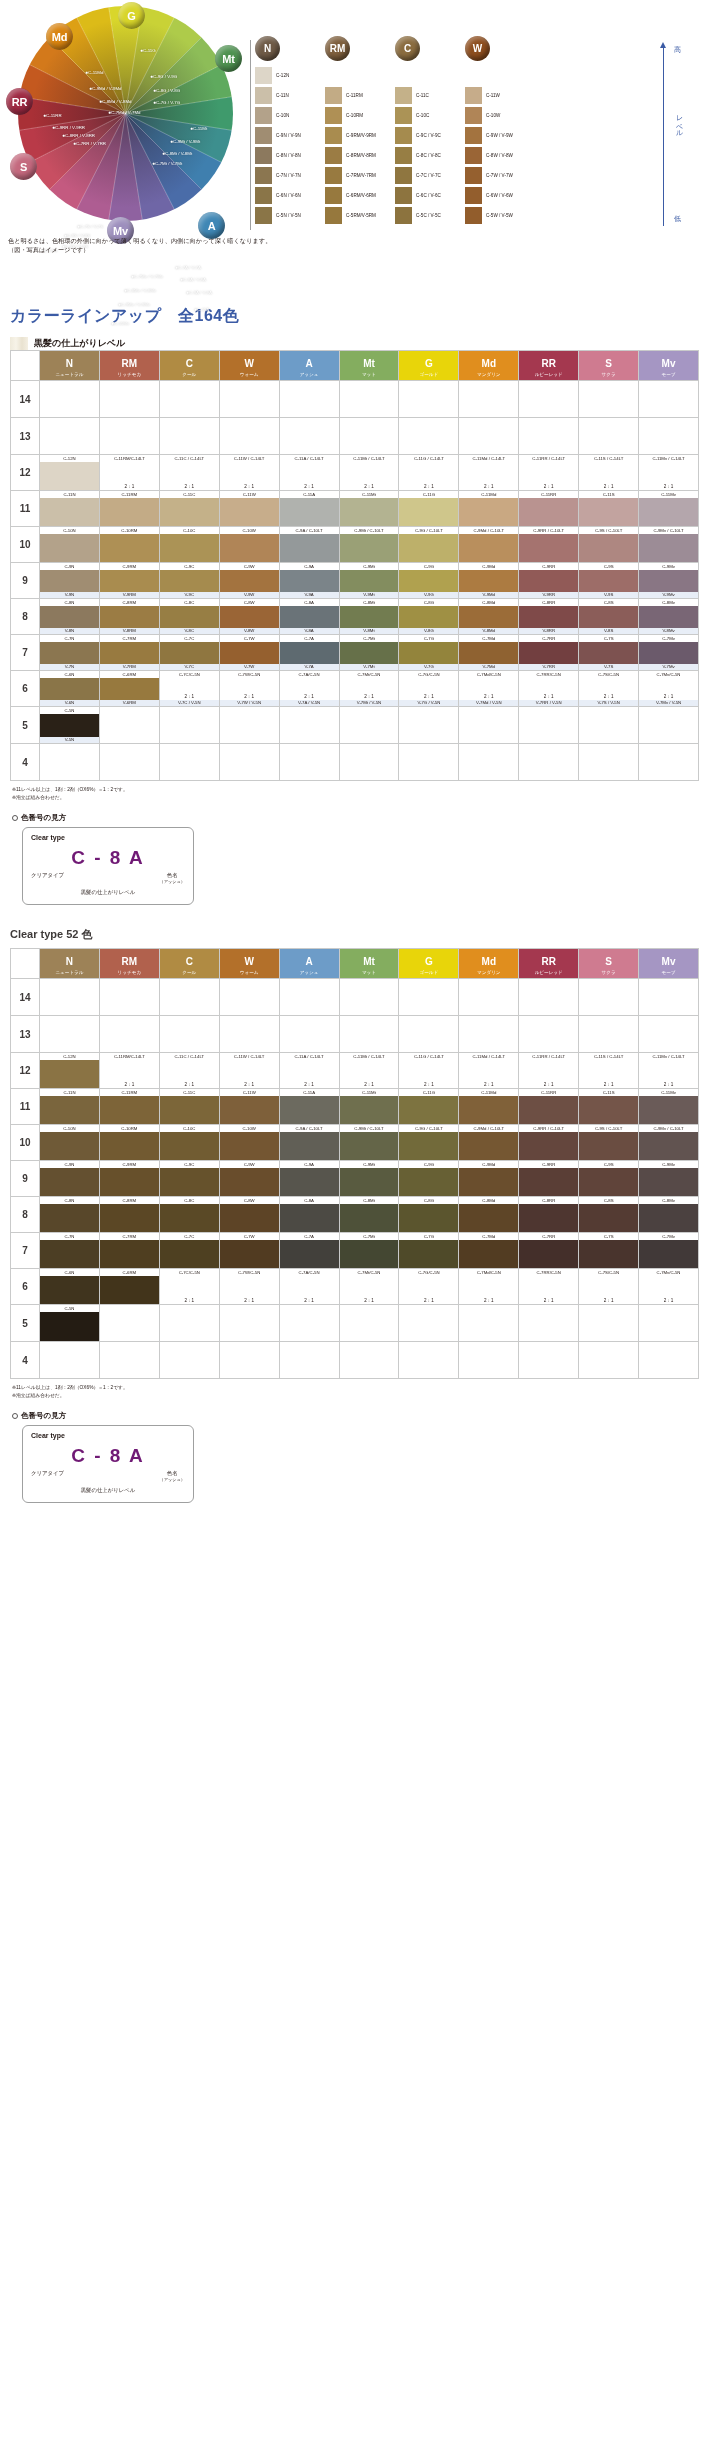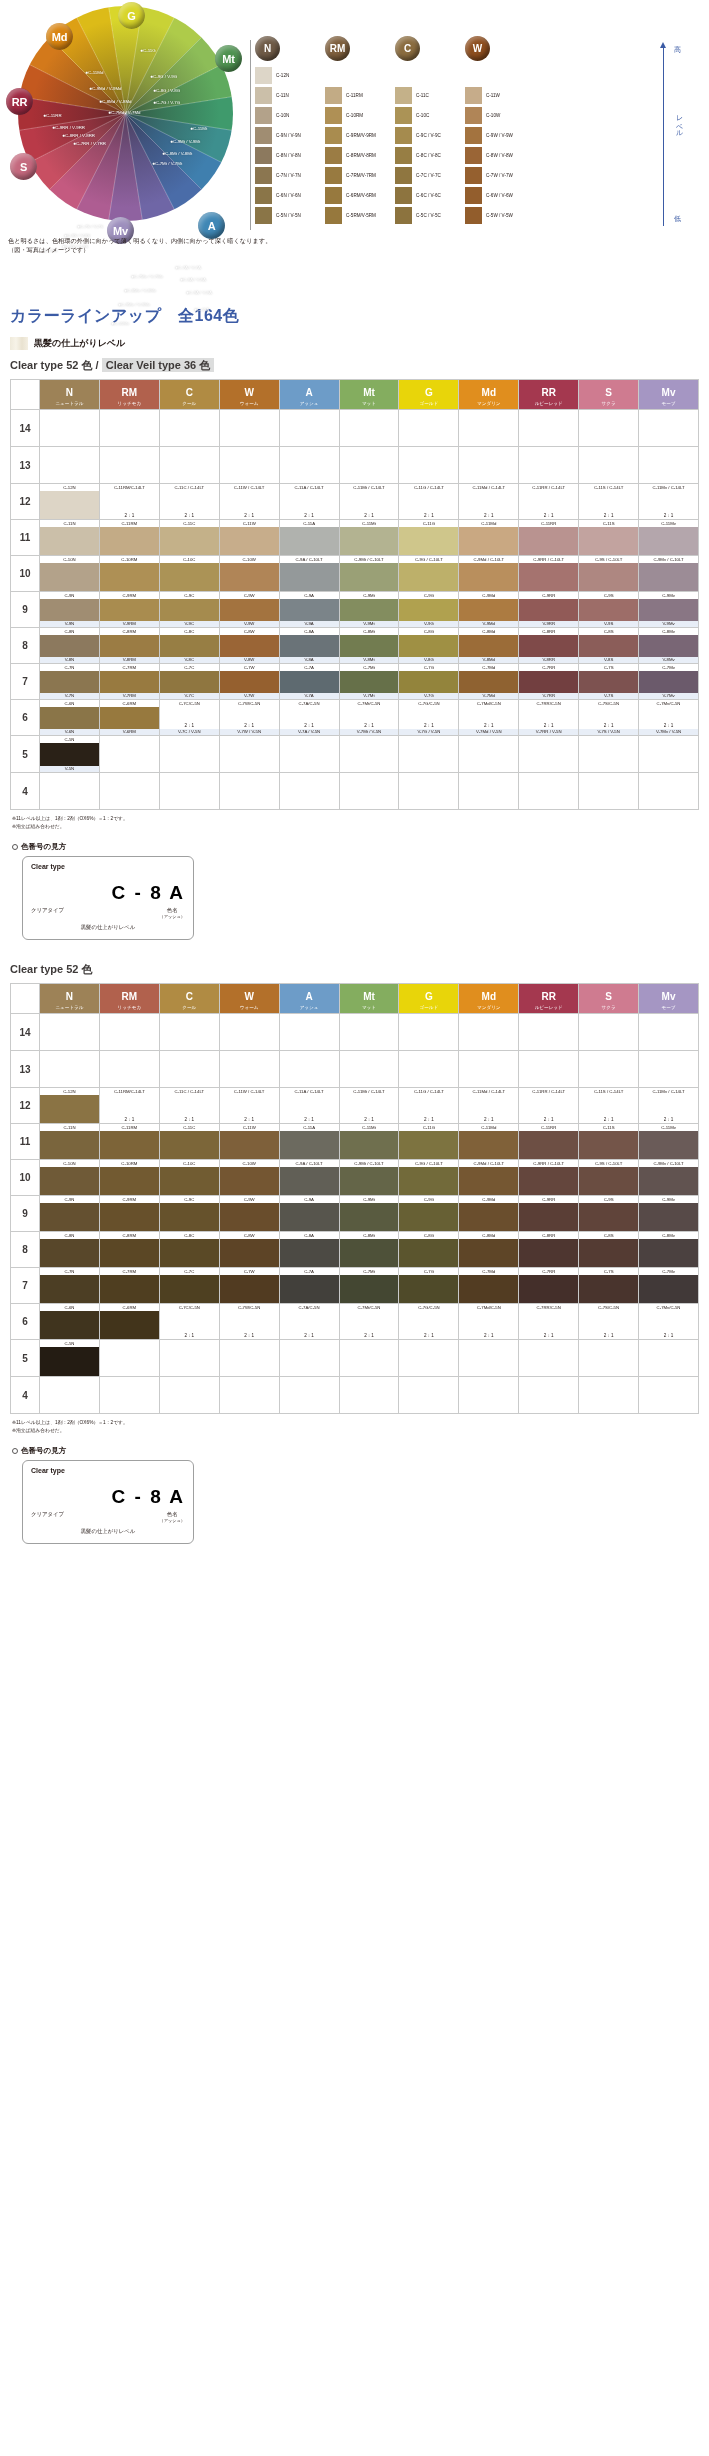--- a/index.html
+++ b/index.html
@@ -102,21 +102,21 @@
   .empty-cell { height:36px; background:#fff; }
 
   .note-small { margin: 5px 0 0 12px; font-size: 4.8px; line-height: 7.5px; color:#231815; }
 
   
   .howto-title { margin: 12px 0 4px 12px; font-size: 7.5px; font-weight:bold; color:#231815; }
   .howto-title .circ { display:inline-block; width:6px;height:6px;border:1px solid #595757; border-radius:50%; margin-right:3px; vertical-align:middle;}
   .legend-row { display:flex; gap: 22px; margin-left: 22px; }
   .legend-box { border:1px solid #9fa0a0; border-radius: 6px; width: 172px; padding: 6px 8px 8px 8px; position:relative; }
   .legend-box .lb-title { font-size: 7px; font-weight:bold; margin-bottom:2px; }
-  .legend-box .lb-big { text-align:right; font-size: 19px; font-weight:bold; letter-spacing: 2px; color:#000000; margin: 12px 0 3px 0;}
+  .legend-box .lb-big { text-align:center; font-size: 19px; font-weight:bold; letter-spacing: 2px; color:#701a75; margin: 6px 0 3px 0;}
   .legend-box .lb-under { display:flex; justify-content:space-between; font-size:5.4px; }
   .legend-box .lb-under .r { text-align:center; }
   .legend-box .lb-under .r .sm { font-size:4.2px; display:block; }
   .legend-box .lb-foot { text-align:center; font-size:5.4px; margin-top:5px; }
   .legend-box .lb-aster { text-align:right; font-size:4.2px; margin-top:4px; color:#231815;}
 
   
   .sect2 { margin-top: 22px; }
 </style>
 </head>
@@ -357,24 +357,20 @@
       <div>（図・写真はイメージです）</div>
     </div>
   </div>
 
   <div class="headline">カラーラインアップ　全164色</div>
 
   <div class="sub-img-row">
     <div class="sub-img-chip white"></div>
     <div class="sub-img-text">黒髪の仕上がりレベル</div>
   </div>
-  <div class="type-line">
-    <span>Clear type 52 色 /</span>
-    <span class="veil">Clear Veil type 36 色</span>
-  </div>
 
   <div class="grid-wrap">
     <table class="cgrid" id="gridWhite">
         <tbody>
           <tr>
             <th class="lvl-col corner"></th>
             <th class="famhead" style="background:#9d8257;"><span class="fh-code">N</span><span class="fh-jp">ニュートラル</span></th>
             <th class="famhead" style="background:#b1614d;"><span class="fh-code">RM</span><span class="fh-jp">リッチモカ</span></th>
             <th class="famhead" style="background:#b08b43;"><span class="fh-code">C</span><span class="fh-jp">クール</span></th>
             <th class="famhead" style="background:#b3702a;"><span class="fh-code">W</span><span class="fh-jp">ウォーム</span></th>

